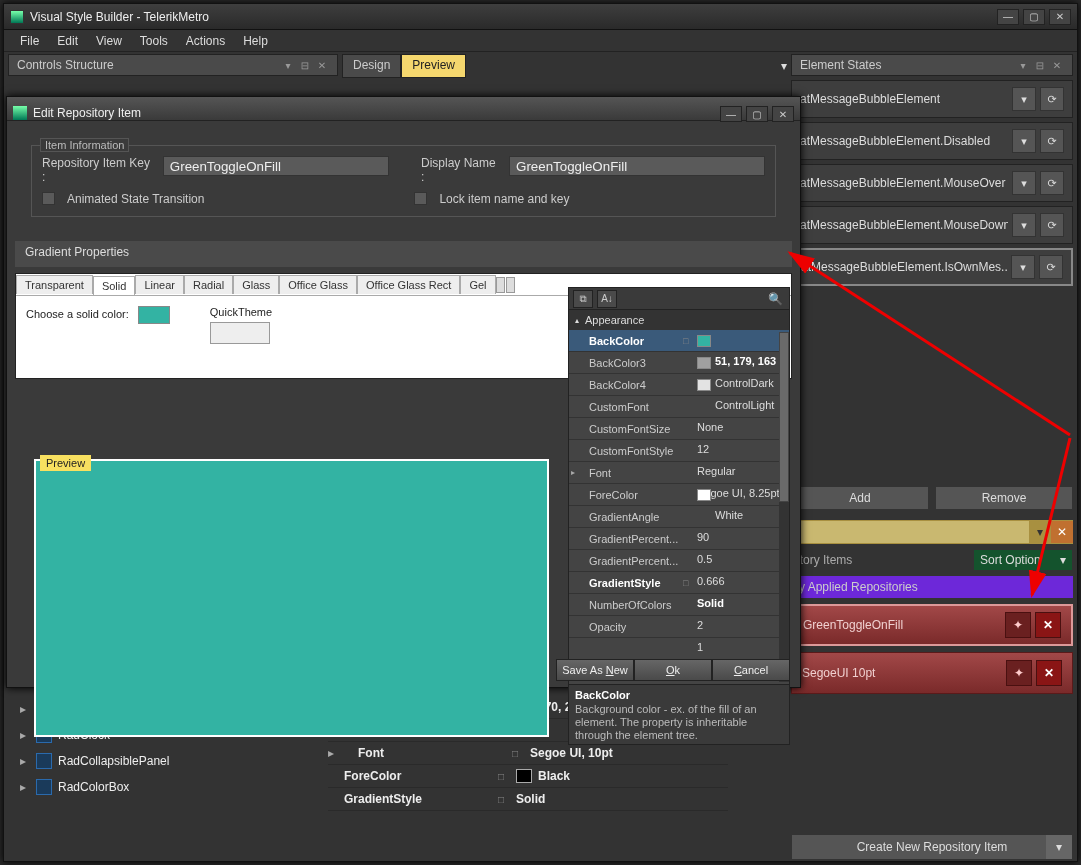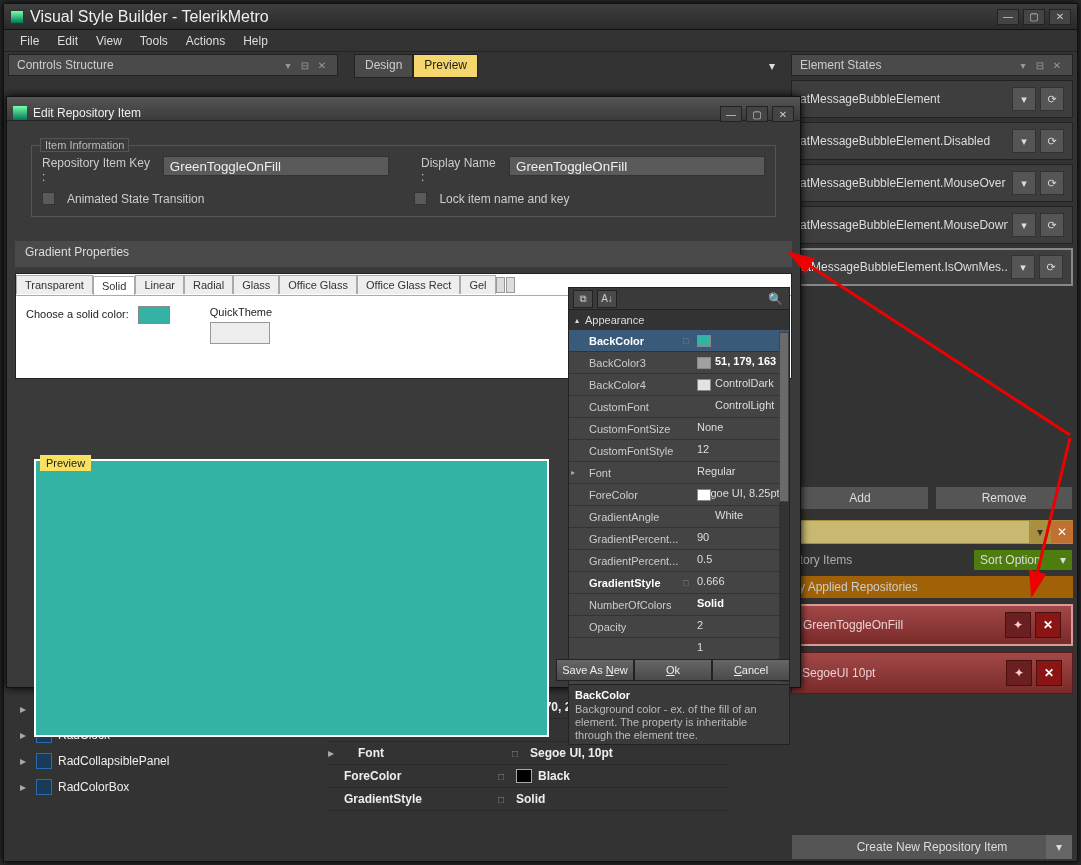--- a/index.html
+++ b/index.html
@@ -2,52 +2,52 @@
 <html><head>
 <meta charset="utf-8">
 <style>
   * { box-sizing: border-box; margin: 0; padding: 0; font-family: "Segoe UI", Tahoma, sans-serif; }
   body { background:#2b2b2b; width:1081px; height:865px; position:relative; overflow:hidden; color:#ddd; font-size:12px; }
   .window { position:absolute; background:#3a3a3a; border:1px solid #111; box-shadow:0 0 8px #000; }
   
   .main-window { left:3px; top:3px; width:1075px; height:859px; background:#333; }
   .titlebar { height:26px; background:linear-gradient(#3e3e3e,#2a2a2a); display:flex; align-items:center; padding:0 6px; border-bottom:1px solid #111; }
   .titlebar .icon-sq { width:14px; height:14px; background:linear-gradient(#7fa,#075); border:1px solid #333; margin-right:6px; }
-  .titlebar .title-text { color:#eee; font-size:16px; flex:1; }
+  .titlebar .title-text { color:#eee; font-size:12px; flex:1; }
   .win-btns { display:flex; gap:4px; }
   .win-btn { width:22px; height:16px; background:#444; border:1px solid #222; display:flex; align-items:center; justify-content:center; font-size:10px; color:#ccc; cursor:pointer; }
   
   .menubar { height:22px; background:#333; display:flex; align-items:center; padding:0 8px; gap:2px; border-bottom:1px solid #222; }
   .menu-item { padding:2px 8px; color:#ddd; cursor:pointer; }
   
   .panel-header { height:22px; background:#4a4a4a; border:1px solid #222; display:flex; align-items:center; padding:0 8px; color:#ccc; font-size:12px; }
   .panel-header .spacer { flex:1; }
   .panel-header .hdr-btn { width:14px; height:14px; margin-left:3px; color:#999; cursor:pointer; font-size:10px; display:flex; align-items:center; justify-content:center; }
   
-  .top-panels { position:absolute; top:50px; left:4px; right:4px; height:24px; display:flex; gap:16px; }
+  .top-panels { position:absolute; top:50px; left:4px; right:4px; height:24px; display:flex; gap:4px; }
   .tp-left { width:330px; }
   .tp-mid { flex:1; display:flex; }
   .tp-right { width:282px; }
   .tab-btn { padding:3px 10px; background:#4a4a4a; border:1px solid #222; color:#ccc; cursor:pointer; }
   .tab-btn.active { background:#f5d76e; color:#222; }
   
   .states-panel { position:absolute; top:76px; right:4px; width:282px; bottom:4px; }
   .state-row { height:38px; background:#3e3e3e; border:1px solid #222; margin-bottom:4px; display:flex; align-items:center; padding:0 8px; }
   .state-row.sel { border:2px solid #888; }
   .state-row .lbl { flex:1; color:#ddd; font-size:12px; overflow:hidden; white-space:nowrap; }
   .state-row .sbtn { width:24px; height:24px; background:#555; border:1px solid #333; margin-left:4px; display:flex; align-items:center; justify-content:center; font-size:11px; cursor:pointer; }
   .btn-row { display:flex; gap:6px; margin-top:200px; }
   .big-btn { flex:1; height:24px; background:#555; border:1px solid #333; color:#ddd; text-align:center; line-height:22px; cursor:pointer; }
   .search-bar { height:24px; background:#a89040; margin-top:10px; display:flex; align-items:center; }
   .search-bar .inp { flex:1; height:22px; background:#c9b870; border:none; padding:0 6px; }
   .search-bar .x { width:22px; height:22px; background:#c07030; color:#fff; text-align:center; line-height:22px; cursor:pointer; }
   .sub-bar { height:24px; display:flex; align-items:center; gap:6px; margin-top:4px; }
   .sub-bar .lbl { flex:1; color:#aaa; }
-  .sub-bar .sel { width:100px; height:22px; background:#4d7c0f; border:1px solid #333; display:flex; align-items:center; justify-content:space-between; padding:0 6px; cursor:pointer; }
-  .section-hdr { height:22px; background:#a16207; color:#ccc; padding:4px 8px; margin-top:4px; }
+  .sub-bar .sel { width:100px; height:22px; background:#14532d; border:1px solid #333; display:flex; align-items:center; justify-content:space-between; padding:0 6px; cursor:pointer; }
+  .section-hdr { height:22px; background:#6d28d9; color:#ccc; padding:4px 8px; margin-top:4px; }
   .repo-card { height:42px; background:linear-gradient(#a24848,#7a2a2a); border:1px solid #5a1a1a; margin-top:6px; display:flex; align-items:center; padding:0 10px; }
   .repo-card.sel { border:2px solid #d99; }
   .repo-card .lbl { flex:1; color:#f0d0d0; }
   .repo-card .cbtn { width:26px; height:26px; background:#6a2020; border:1px solid #4a1010; margin-left:4px; color:#fcc; display:flex; align-items:center; justify-content:center; cursor:pointer; }
   .repo-card .cbtn.dark { background:#8a1515; color:#fff; font-weight:bold; }
   .create-btn { margin-top:140px; height:26px; background:#555; border:1px solid #333; display:flex; align-items:center; justify-content:center; cursor:pointer; position:relative; }
   .create-btn .chev { width:26px; height:24px; background:#666; position:absolute; right:0; display:flex; align-items:center; justify-content:center; }
   
   .bg-tree { position:absolute; left:4px; top:692px; width:308px; }
   .tree-row { height:26px; display:flex; align-items:center; gap:6px; padding-left:12px; color:#eee; cursor:pointer; }

